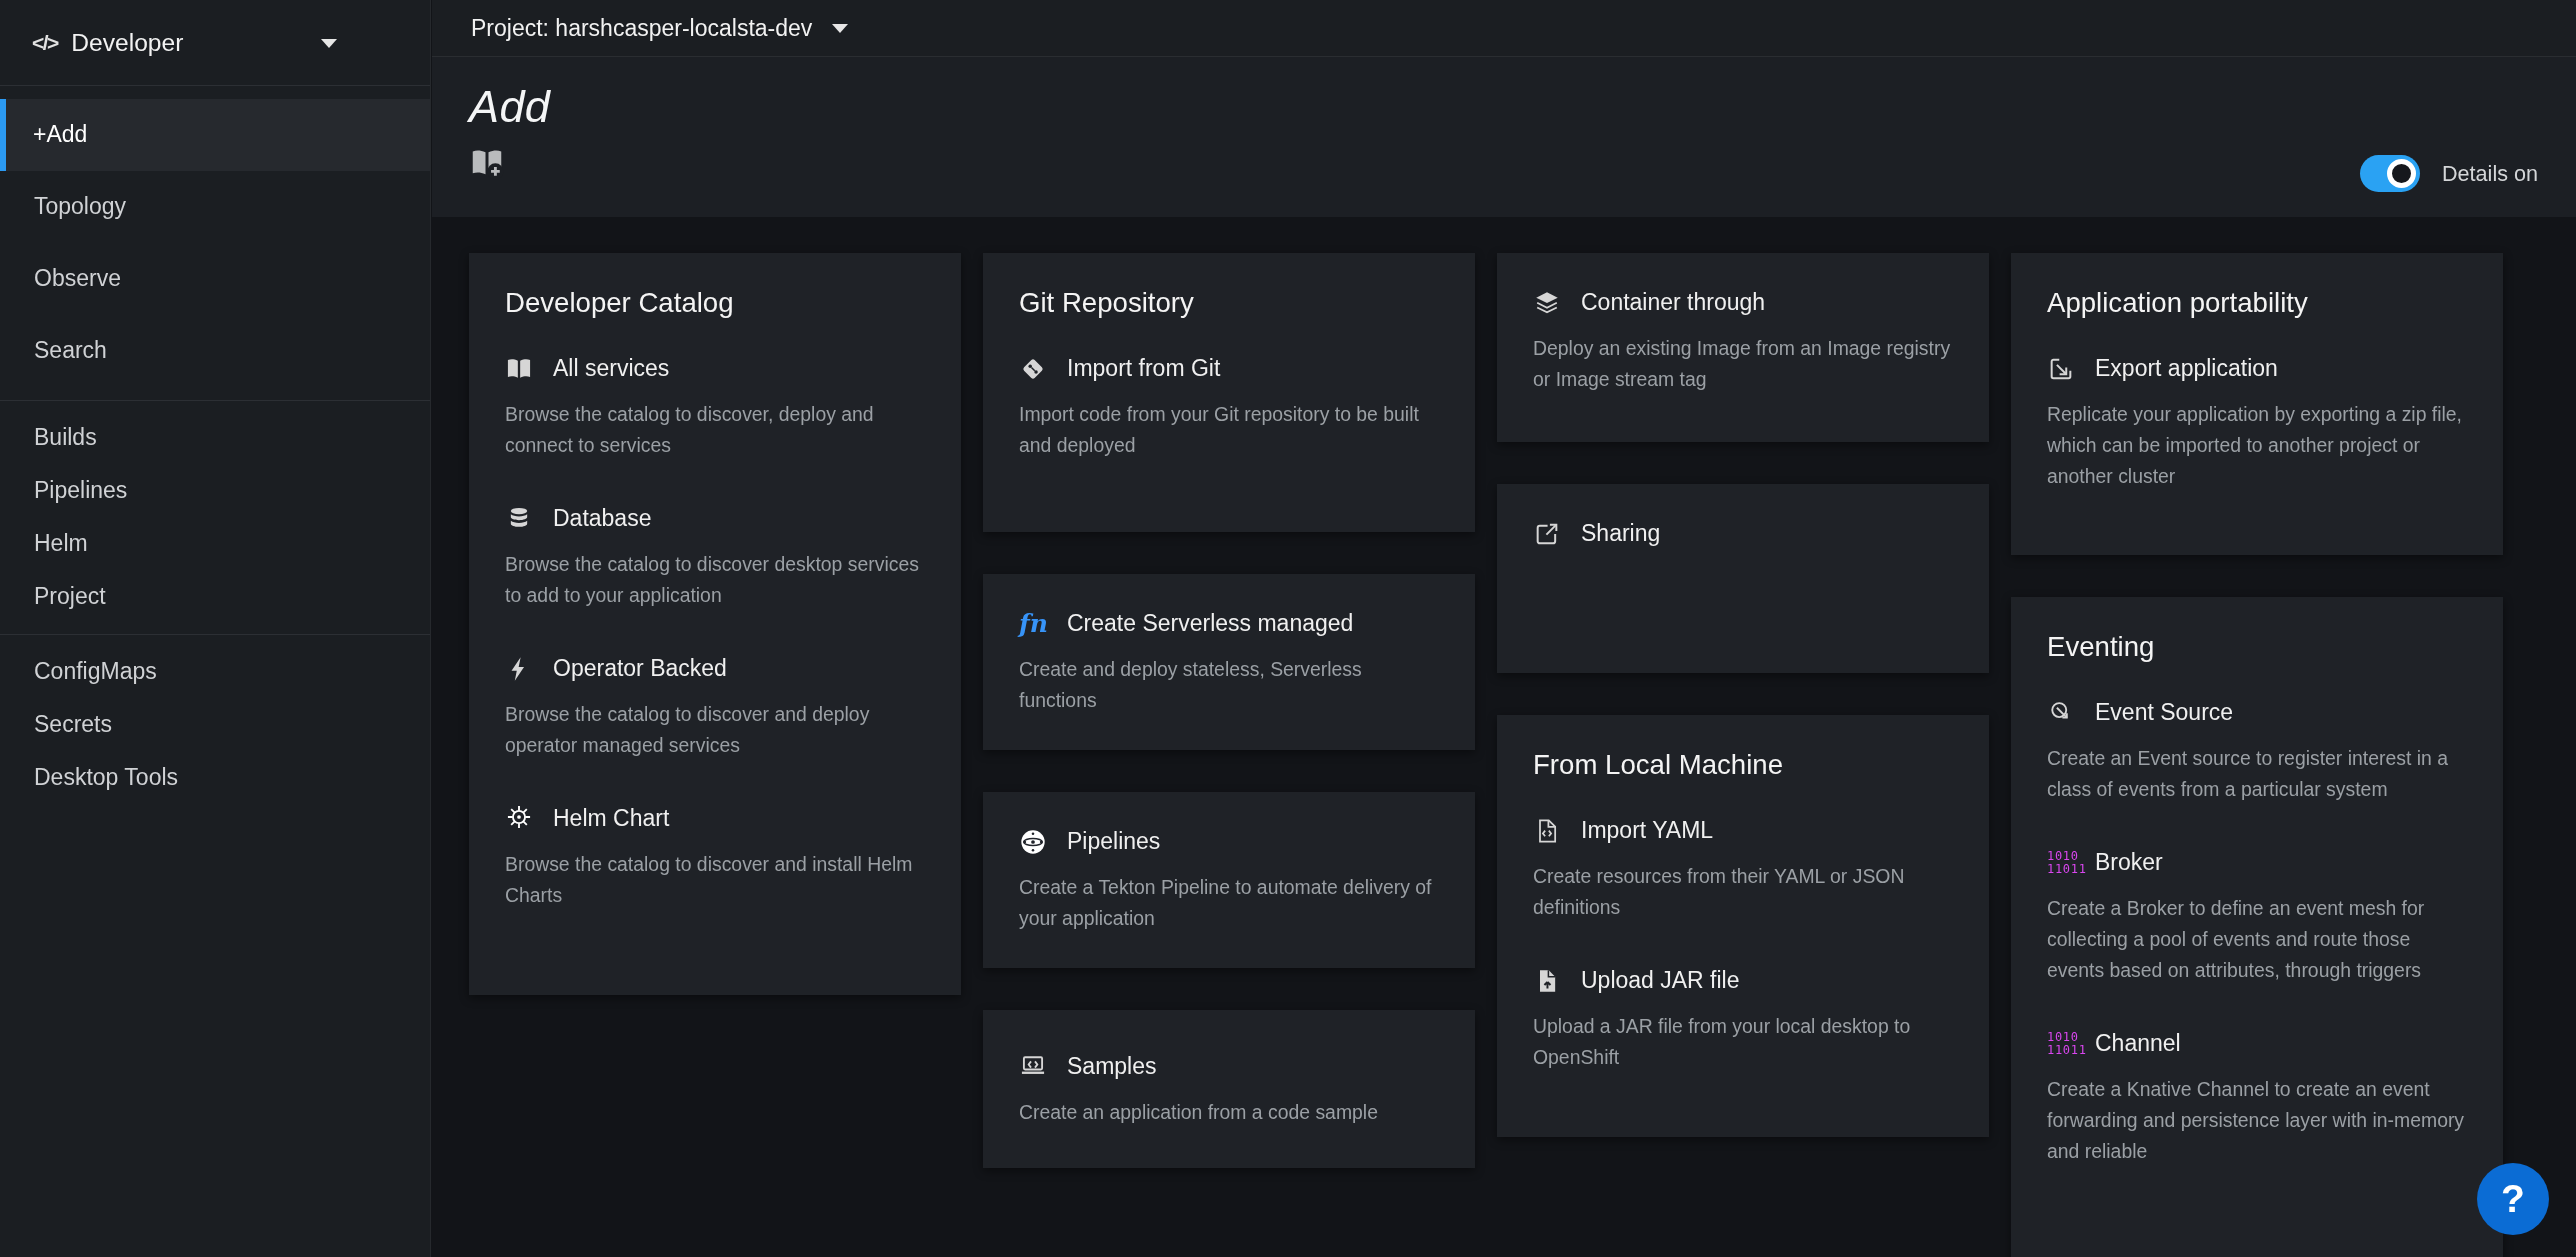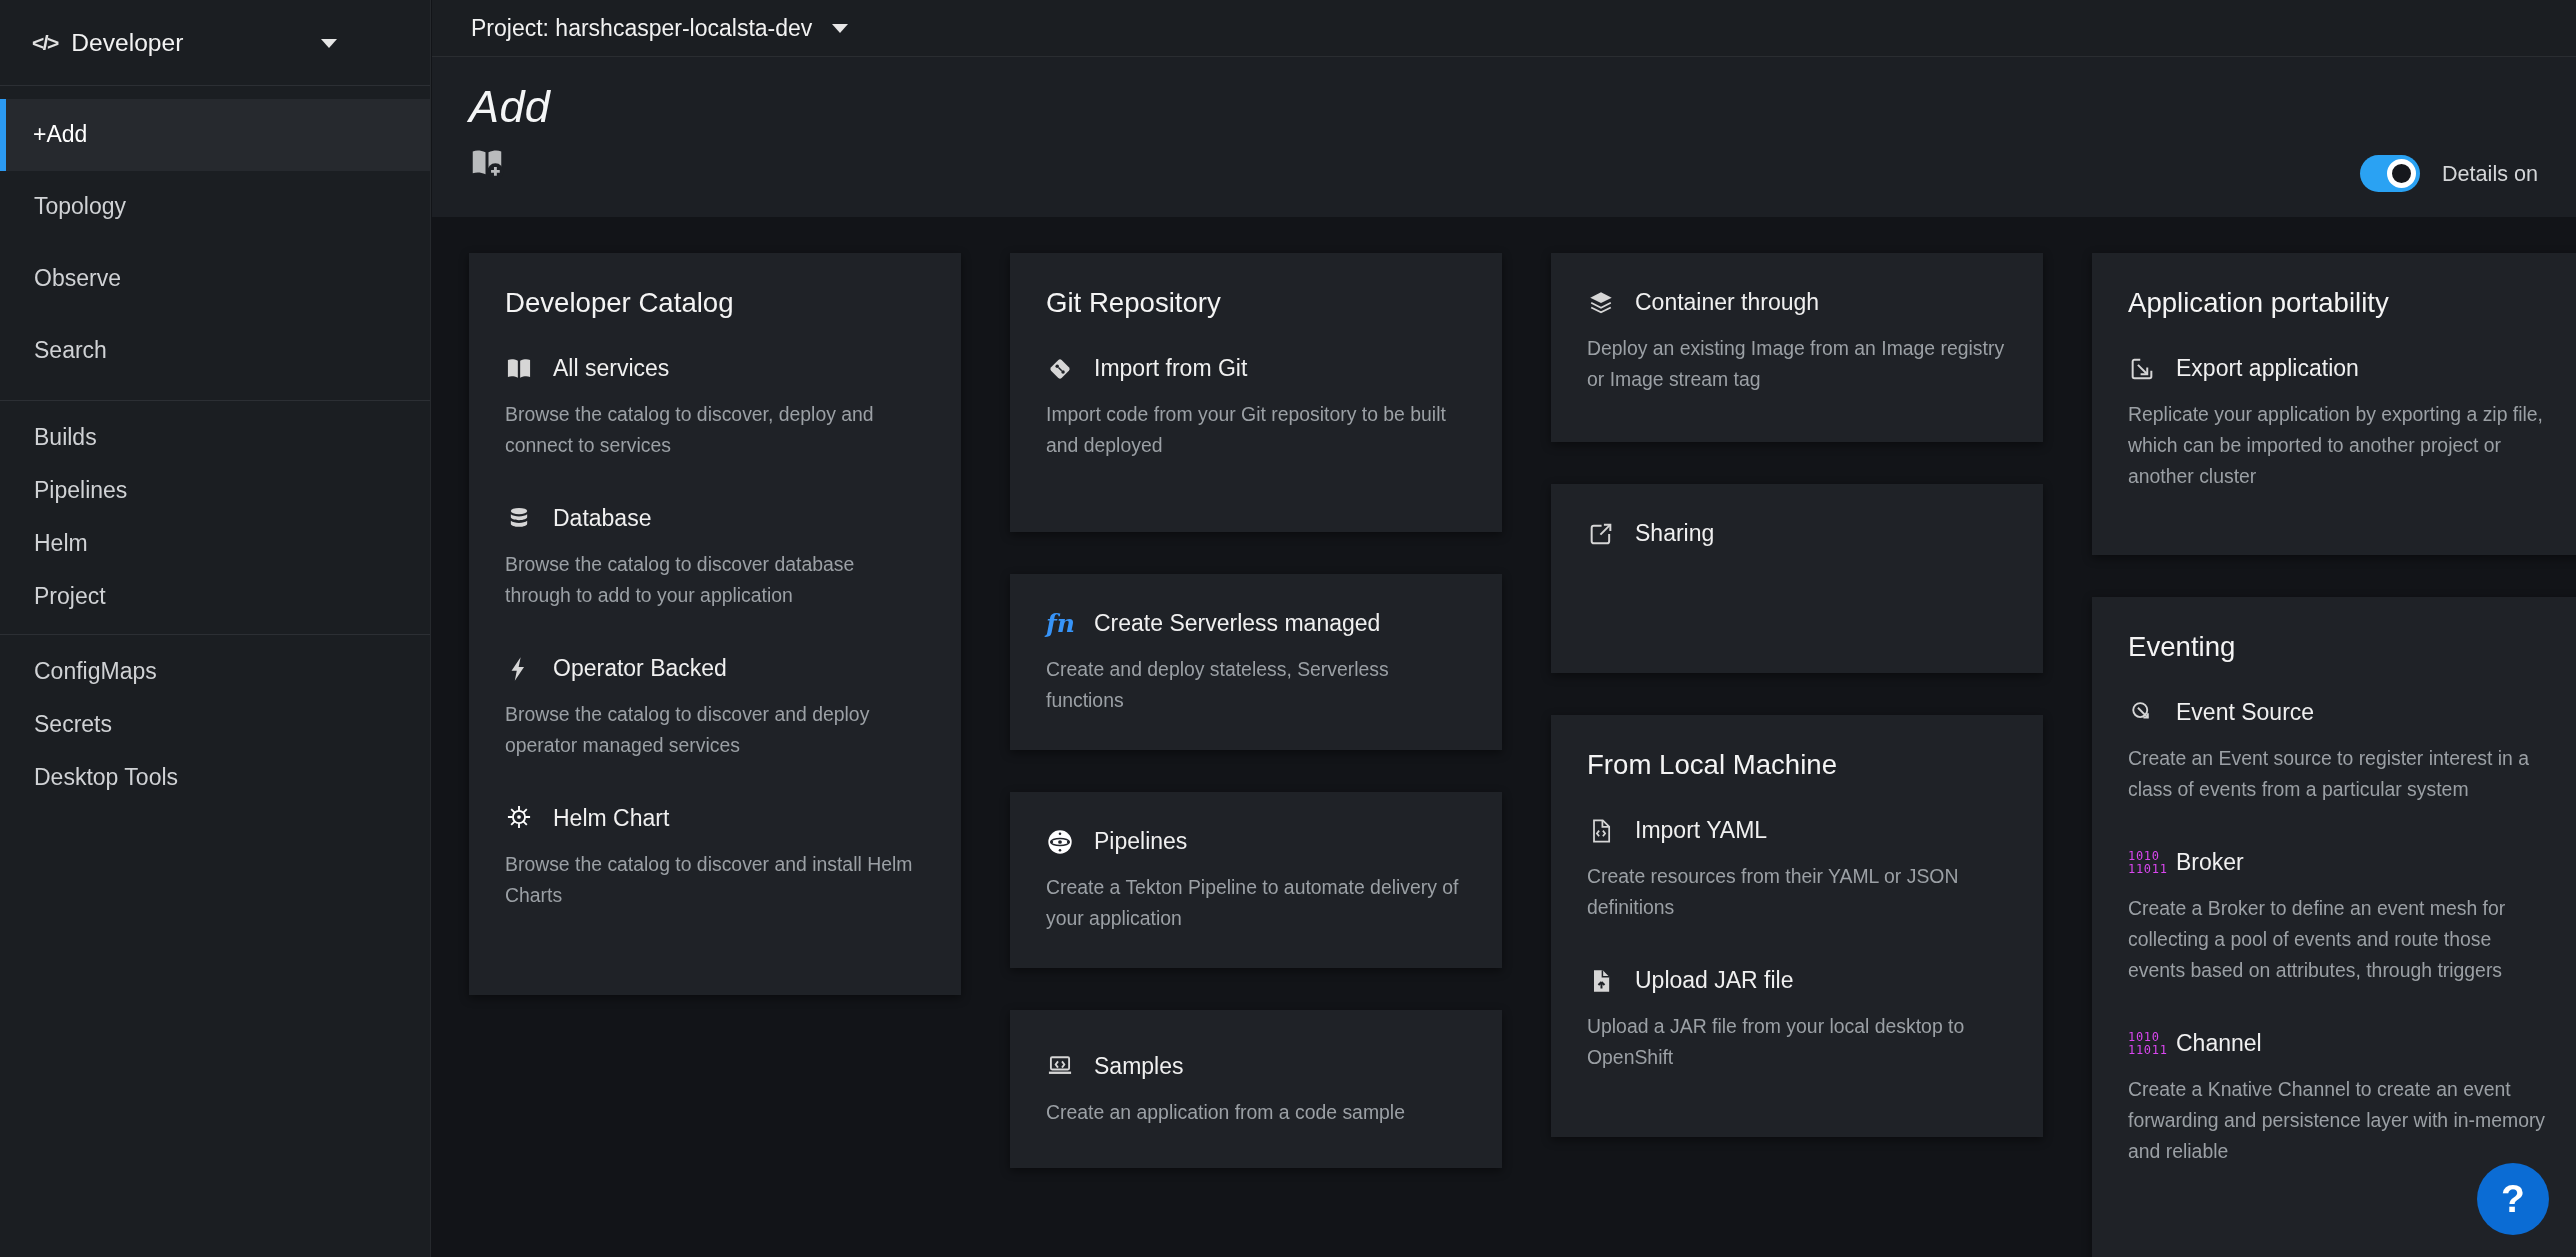--- a/index.html
+++ b/index.html
@@ -37,21 +37,21 @@
   .page-header h1{font-size:45px;font-weight:400;color:#f4f5f6;letter-spacing:0.4px;font-style:italic;}
   .header-row{margin-top:12px;display:flex;align-items:center;}
   .quickstart-icon{width:36px;height:36px;color:#b9bbbd;cursor:pointer;display:inline-flex;}
   .quickstart-icon svg{width:36px;height:36px;}
   .details-toggle-group{position:absolute;right:38px;top:98px;display:flex;align-items:center;gap:22.4px;}
   .toggle{position:relative;width:60px;height:37px;border-radius:18.6px;background:var(--toggle-on);display:inline-block;cursor:pointer;}
   .knob{position:absolute;right:3.7px;top:3.7px;width:29px;height:29px;border-radius:50%;background:#16181d;border:5.2px solid #ffffff;}
   .toggle-label{font-size:21.6px;color:#d4d6d8;}
 
   
-  .content{height:1040px;overflow:hidden;padding:36px 35px 0 37px;display:flex;gap:49px;background:#121418;}
+  .content{height:1040px;overflow:hidden;padding:36px 35px 0 37px;display:flex;gap:22px;background:#121418;}
   .col{width:492px;flex:none;display:flex;flex-direction:column;gap:42px;}
   .card{background:#1f2227;box-shadow:0 3px 9px rgba(0,0,0,.45);padding:34px 36px;flex:none;}
   .card.center{display:flex;flex-direction:column;justify-content:center;}
   .card-title{font-size:27.6px;font-weight:400;color:#f4f4f4;margin-bottom:34px;}
   .catalog-item{cursor:pointer;}
   .item-head{display:flex;align-items:center;gap:15px;margin-bottom:15px;}
   .item-icon{width:33px;height:31px;flex:none;display:flex;align-items:center;color:#d6d6d6;}
   .item-icon svg{width:28px;height:28px;}
   .item-label{font-size:23px;color:#f0f0f0;}
   .item-desc{font-size:19.4px;color:#9ba0a5;line-height:1.6;margin-bottom:42px;}
@@ -156,21 +156,21 @@
               <div class="item-head" data-name="catalog-item-head">
                 <span class="item-icon" data-name="database-icon">
                   <svg viewBox="0 0 24 24" fill="currentColor">
                     <ellipse cx="12" cy="5.2" rx="7" ry="2.7"></ellipse>
                     <path d="M5 8c1.5 1.2 4 1.8 7 1.8S17.5 9.2 19 8v2.3c0 1.5-3.1 2.7-7 2.7s-7-1.2-7-2.7z"></path>
                     <path d="M5 13.6c1.5 1.2 4 1.8 7 1.8s5.5-.6 7-1.8v2.4c0 1.5-3.1 2.7-7 2.7s-7-1.2-7-2.7z"></path>
                   </svg>
                 </span>
                 <span class="item-label" data-name="catalog-item-label">Database</span>
               </div>
-              <p class="item-desc" data-name="catalog-item-description">Browse the catalog to discover database through to add to your application</p>
+              <p class="item-desc" data-name="catalog-item-description">Browse the catalog to discover desktop services to add to your application</p>
             </div>
             <div class="catalog-item" data-name="catalog-item-operator-backed">
               <div class="item-head" data-name="catalog-item-head">
                 <span class="item-icon" data-name="bolt-icon">
                   <svg viewBox="0 0 24 24">
                     <path fill="currentColor" d="M13.4 2L5.6 13.6h4.5L8.4 22l7.9-11.7h-4.6z"></path>
                   </svg>
                 </span>
                 <span class="item-label" data-name="catalog-item-label">Operator Backed</span>
               </div>

